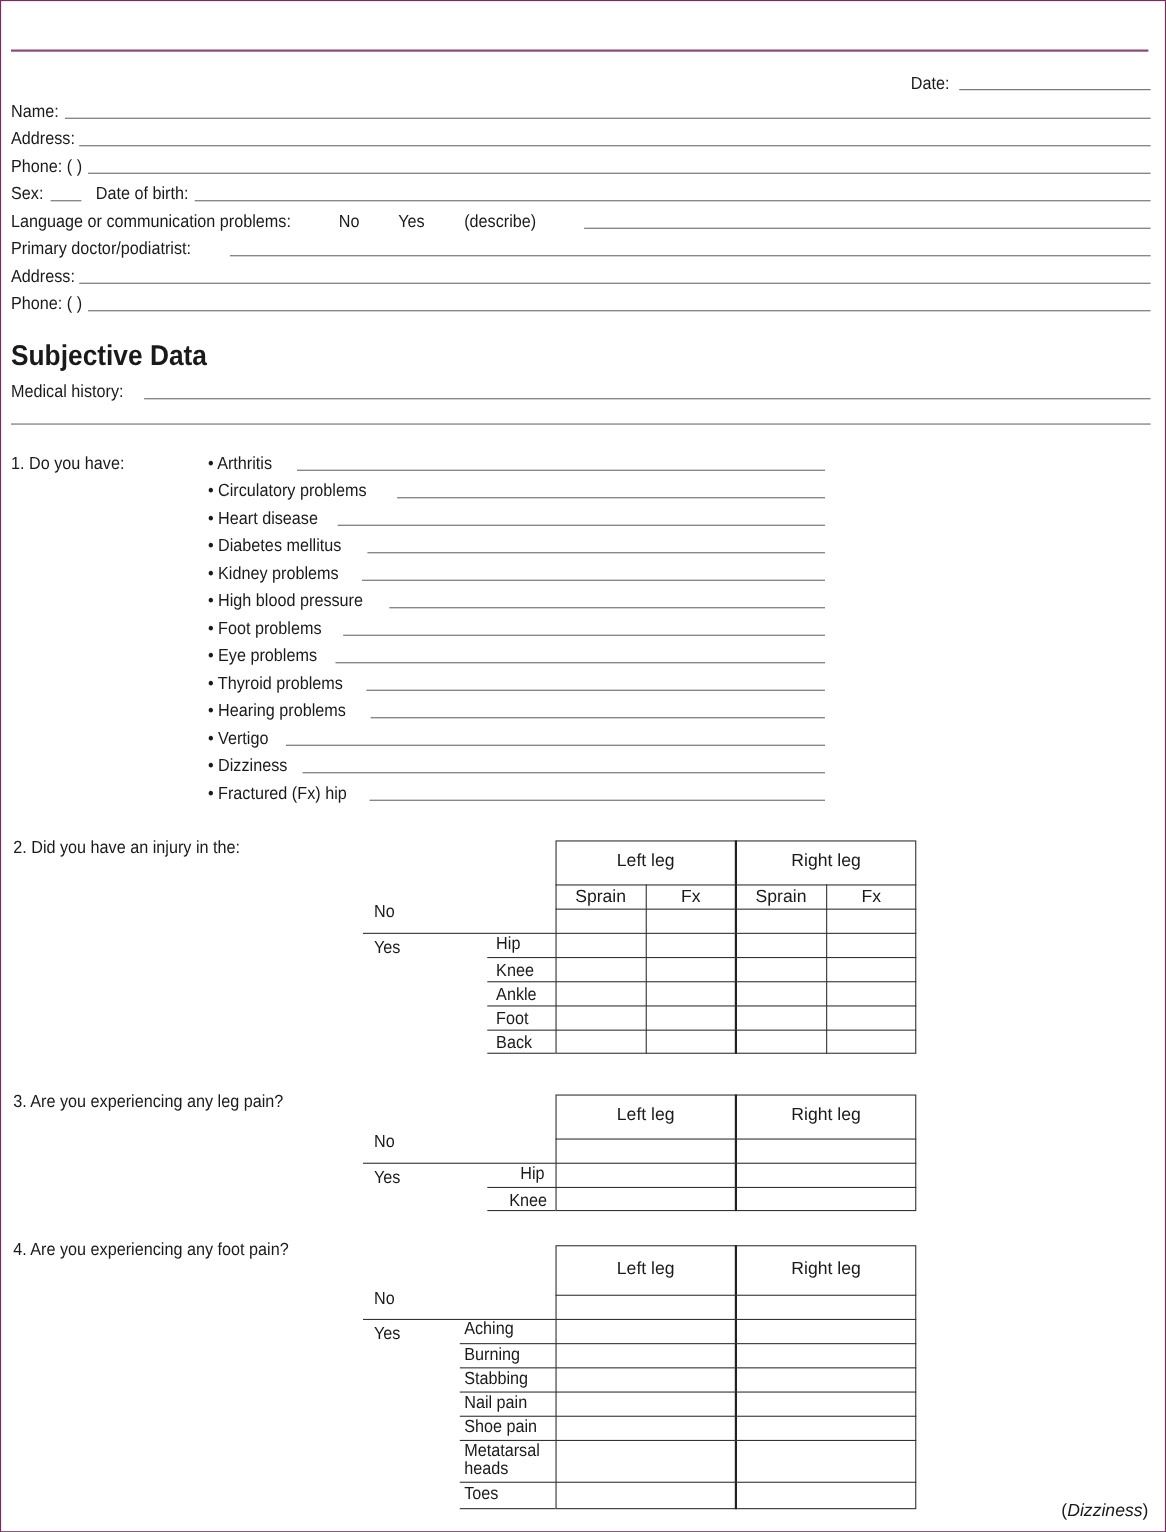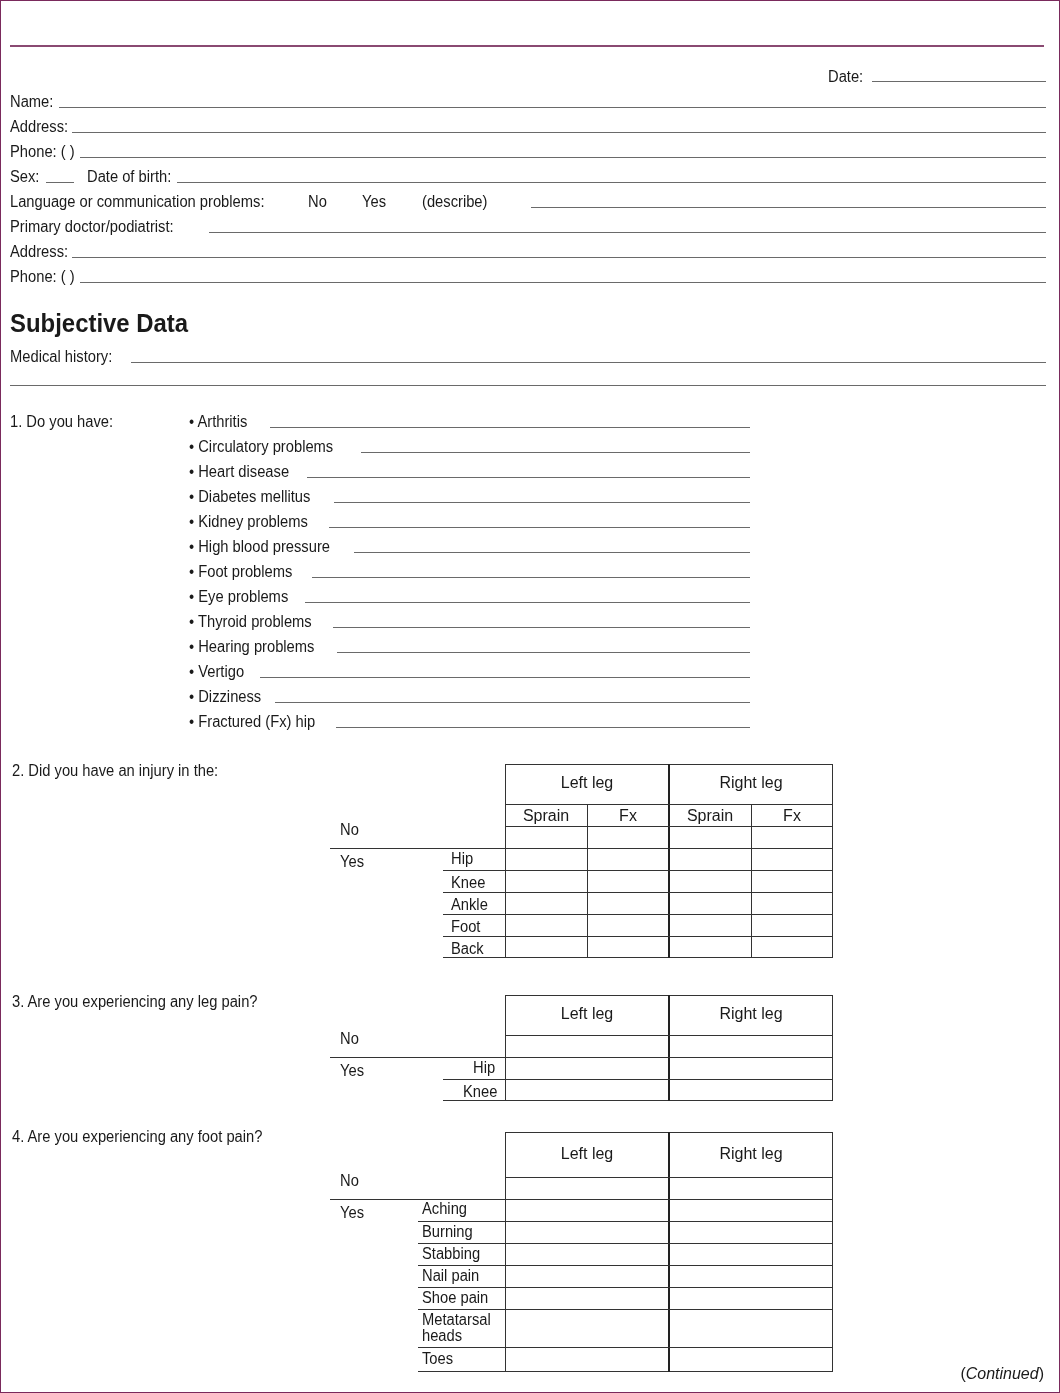--- a/index.html
+++ b/index.html
@@ -210,13 +210,13 @@
     <div style="position: absolute; left: 507px; top: 1267px; width: 160px; height: 18px;"></div>
     <div style="position: absolute; left: 671px; top: 1267px; width: 160px; height: 18px;"></div>
     <div style="position: absolute; left: 507px; top: 1289px; width: 160px; height: 18px;"></div>
     <div style="position: absolute; left: 671px; top: 1289px; width: 160px; height: 18px;"></div>
     <div style="position: absolute; left: 507px; top: 1311px; width: 160px; height: 34px;"></div>
     <div style="position: absolute; left: 671px; top: 1311px; width: 160px; height: 34px;"></div>
     <div style="position: absolute; left: 507px; top: 1349px; width: 160px; height: 20px;"></div>
     <div style="position: absolute; left: 671px; top: 1349px; width: 160px; height: 20px;"></div>
   </div>
 
-<span class="continued">(<i>Continued</i>)</span>
+<span class="continued">(<i>Dizziness</i>)</span>
 
 </body></html>

